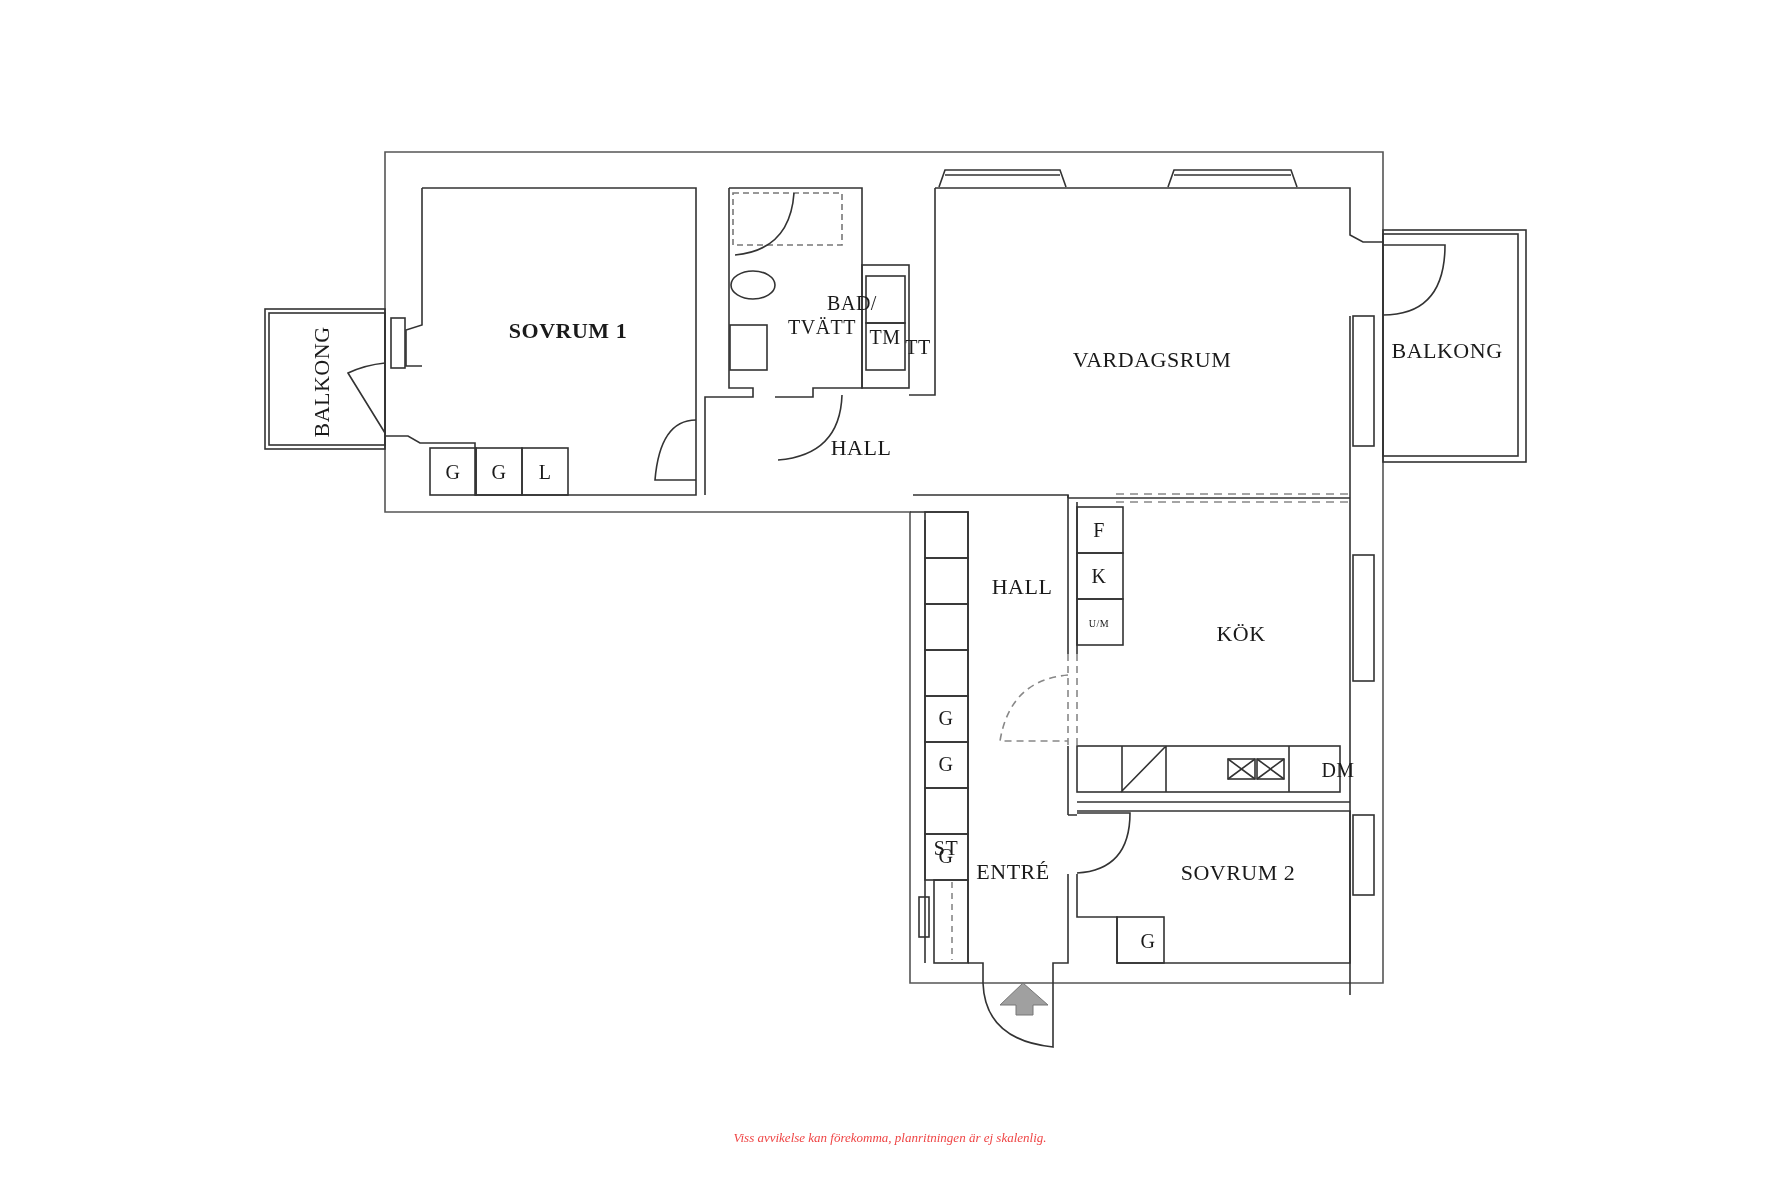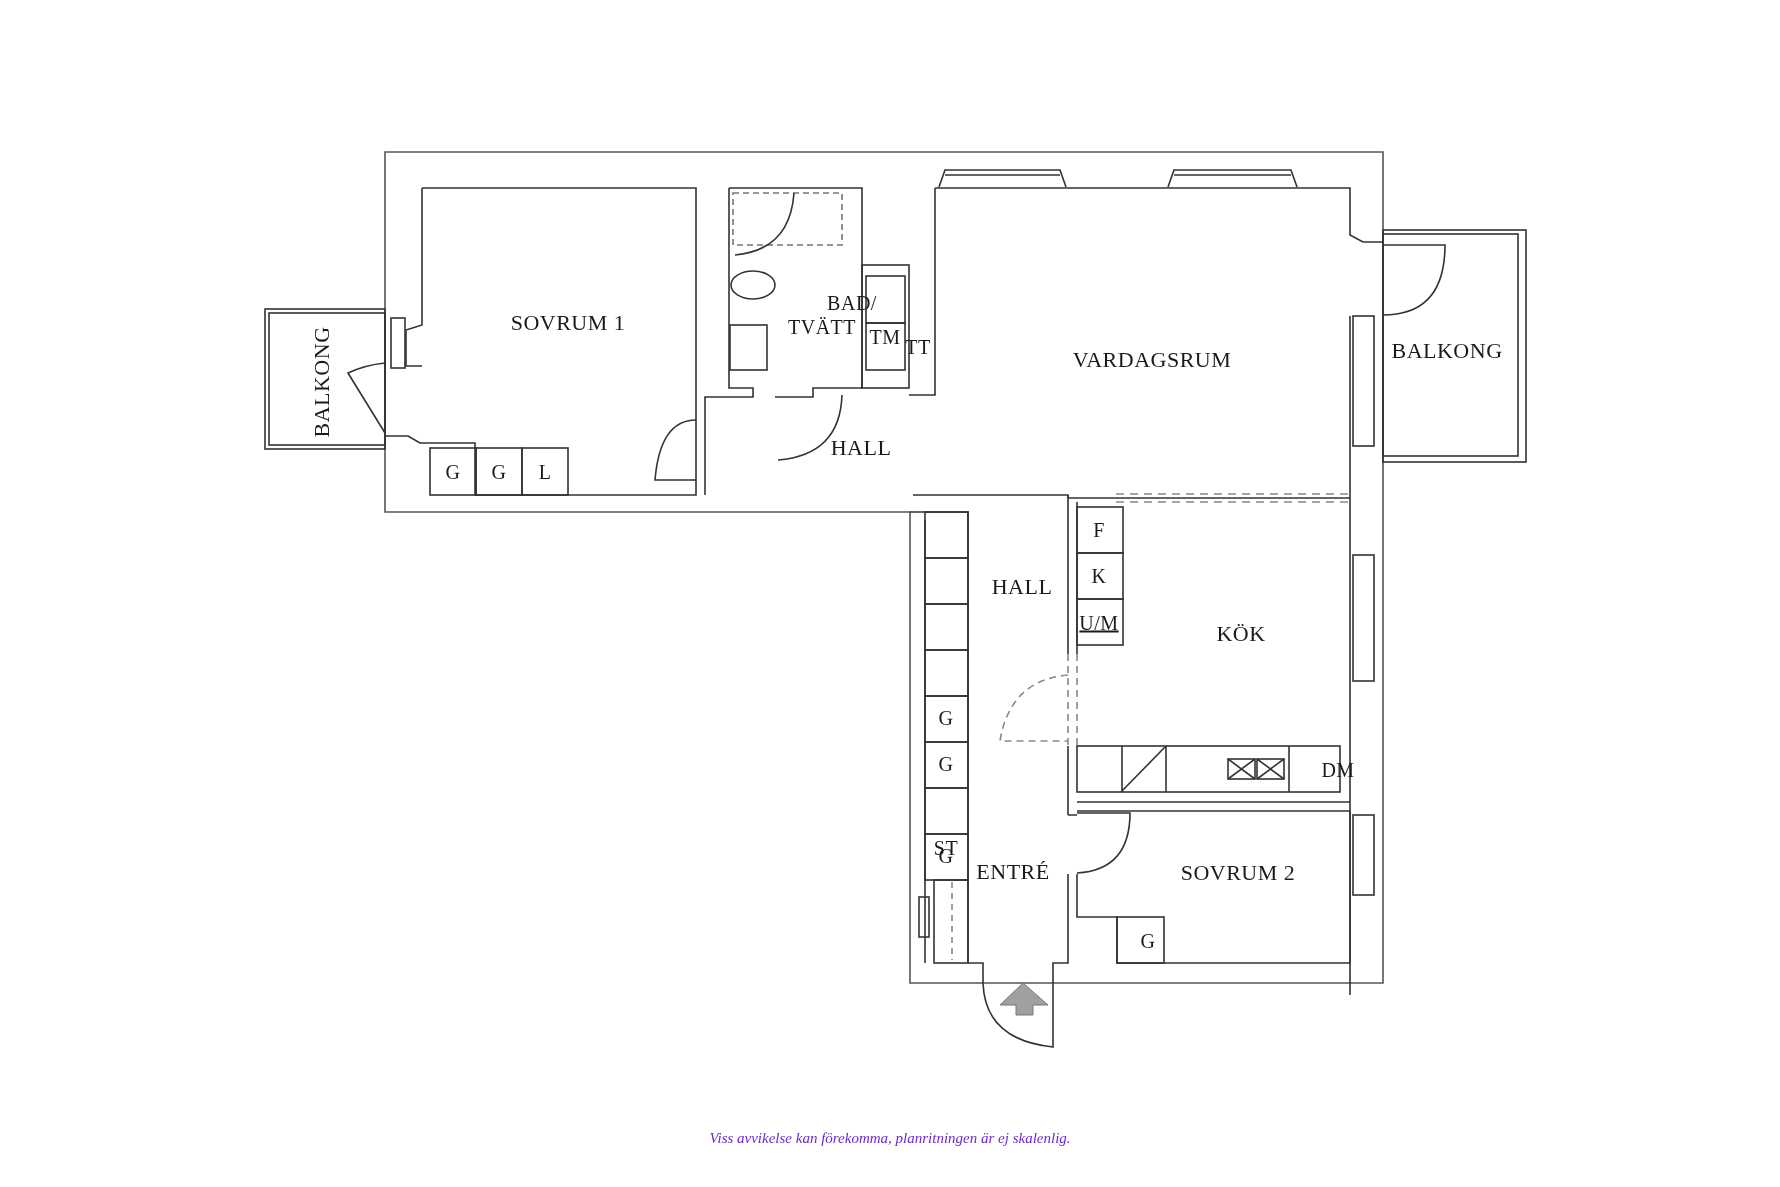--- a/index.html
+++ b/index.html
@@ -1,22 +1,22 @@
 <!DOCTYPE html>
 <html><head>
 <meta charset="utf-8">
 <style>
   html,body{margin:0;padding:0;background:#fff;}
   body{width:1780px;height:1187px;position:relative;overflow:hidden;font-family:"DejaVu Serif","Liberation Serif",serif;}
   svg{position:absolute;left:0;top:0;}
   .lbl{position:absolute;color:#1a1a1a;font-family:"Liberation Serif","DejaVu Serif",serif;font-size:22px;letter-spacing:0.5px;white-space:nowrap;transform:translate(-50%,-50%);}
   .lbl.sm{font-size:20px;}
-  .lbl.xs{font-size:20px;text-decoration:underline;}
+  .lbl.xs{font-size:10px;}
   .vert{transform:translate(-50%,-50%) rotate(-90deg);}
-  .foot{position:absolute;left:890px;top:1130px;transform:translateX(-50%);font-style:italic;font-size:15px;color:#6d28d9;font-family:"Liberation Serif","DejaVu Serif",serif;white-space:nowrap;}
+  .foot{position:absolute;left:890px;top:1130px;transform:translateX(-50%);font-style:italic;font-size:13px;color:#ef4444;font-family:"Liberation Serif","DejaVu Serif",serif;white-space:nowrap;}
 </style>
 </head>
 <body>
 
 <svg width="1780" height="1187" viewBox="0 0 1780 1187" fill="none" stroke="#333" stroke-width="1.6">
 
   <path d="M385 152 L1383 152 L1383 983 L910 983 L910 512 L385 512 Z" stroke="#555"></path>
 
   <path d="M422 188 L696 188 L696 495 L475 495 L475 443 L420 443 L408 436 L385 436 M422 188 L422 325 L406 330 L406 366 L422 366"></path>
 
@@ -84,21 +84,21 @@
 
   <path d="M1077 811 L1350 811 L1350 963 L1117 963 L1117 917 L1077 917 L1077 874 M1068 874 L1068 963 L1053 963 L1053 983"></path>
   <rect x="1117" y="917" width="47" height="46"></rect>
   <path d="M1077 813 L1130 813 Q1130 870 1077 873"></path>
   <rect x="1353" y="815" width="21" height="80"></rect>
 
   <path d="M968 963 L983 963 L983 983 Q985 1040 1053 1047 L1053 983"></path>
   <polygon points="1023,983 1048,1005 1033,1005 1033,1015 1016,1015 1016,1005 1000,1005" fill="#a0a0a0" stroke="#777" stroke-width="1"></polygon>
 </svg>
 
-<div class="lbl" style="left:568px;top:323px;">SOVRUM 1</div>
+<div class="lbl" style="left:568px;top:331px;font-weight:bold;">SOVRUM 1</div>
 <div class="lbl sm" style="left:852px;top:303px;">BAD/</div>
 <div class="lbl sm" style="left:810px;top:327px;margin-left:12px;">TVÄTT</div>
 <div class="lbl" style="left:1152px;top:343px;margin-top:17px;">VARDAGSRUM</div>
 <div class="lbl" style="left:1447px;top:351px;">BALKONG</div>
 <div class="lbl vert" style="left:322px;top:382px;">BALKONG</div>
 <div class="lbl" style="left:861px;top:448px;">HALL</div>
 <div class="lbl" style="left:1022px;top:587px;">HALL</div>
 <div class="lbl" style="left:1241px;top:634px;">KÖK</div>
 <div class="lbl" style="left:1013px;top:872px;">ENTRÉ</div>
 <div class="lbl" style="left:1238px;top:873px;">SOVRUM 2</div>

